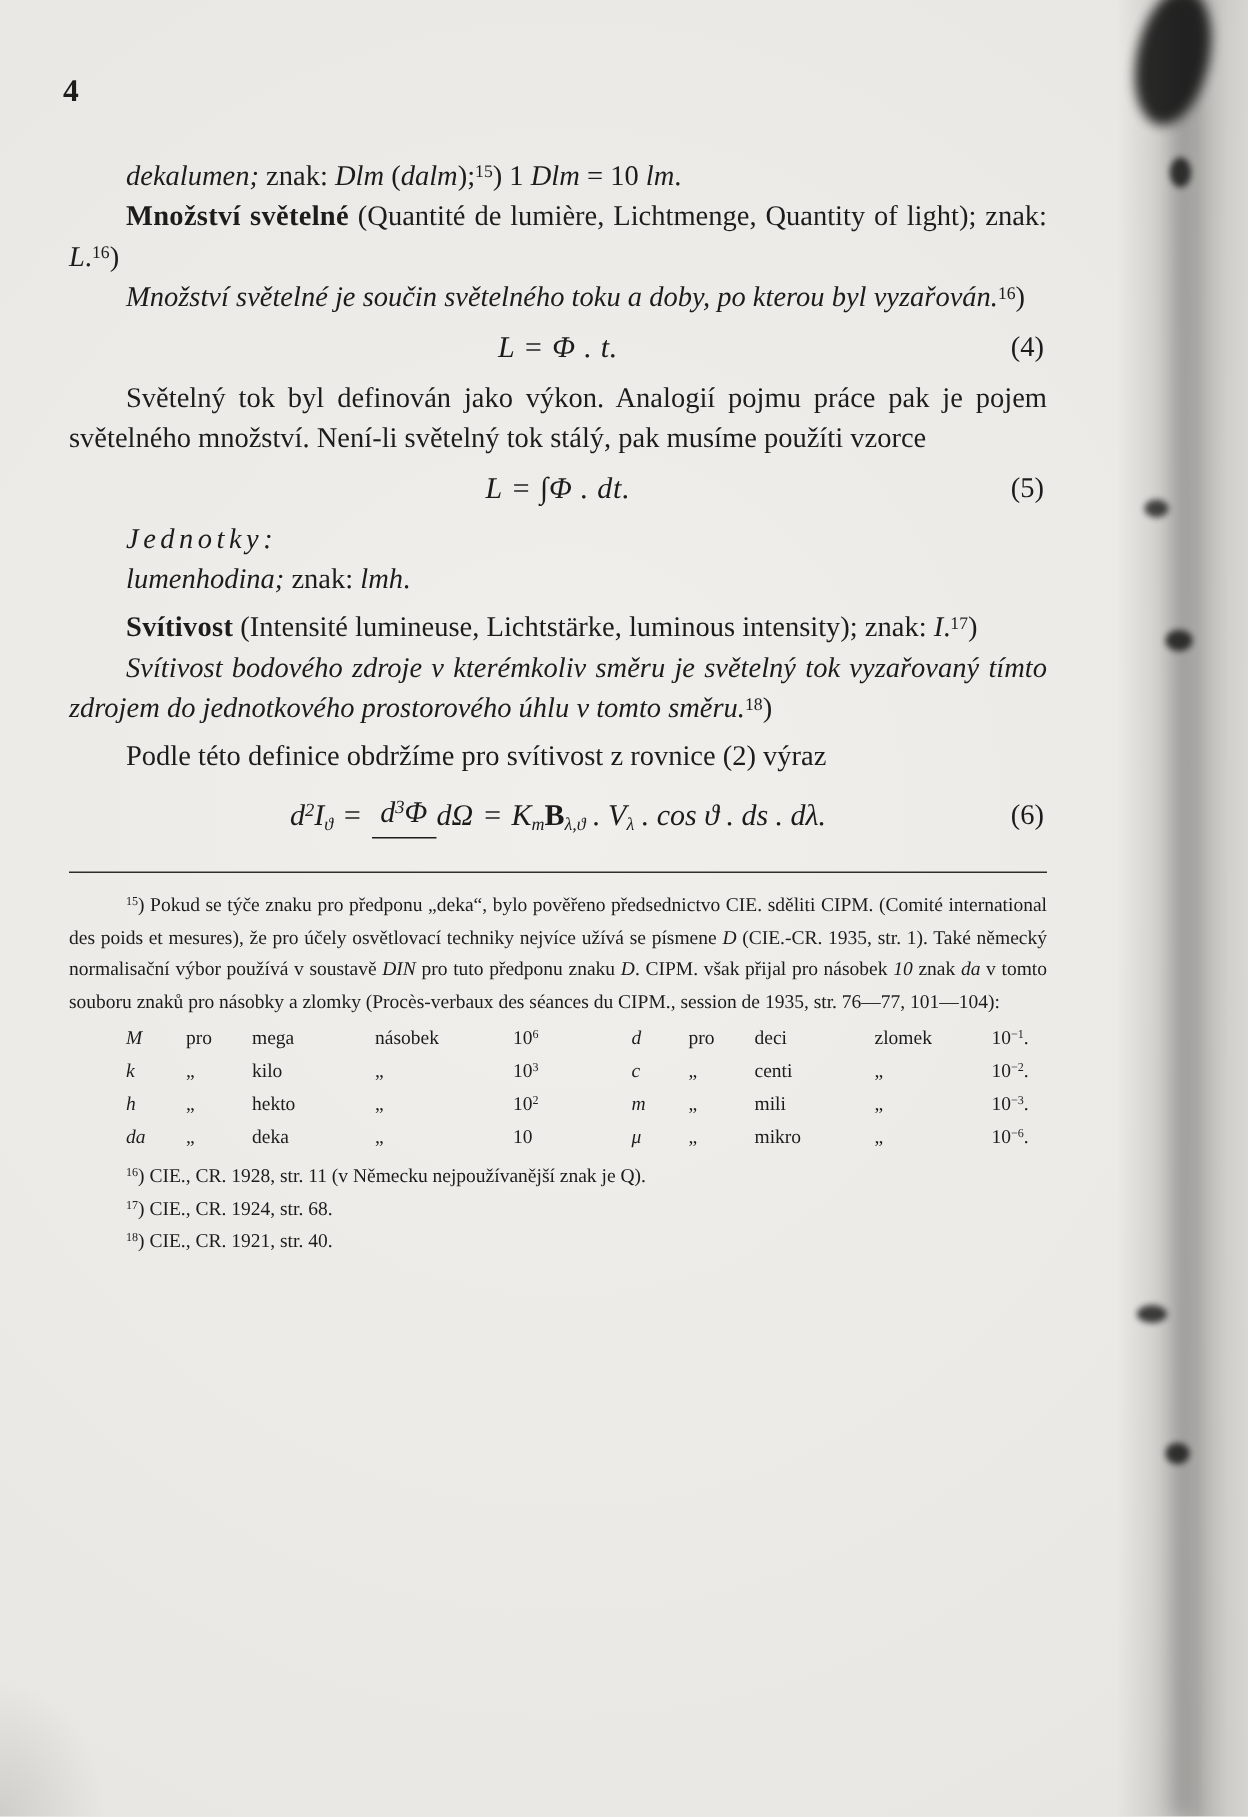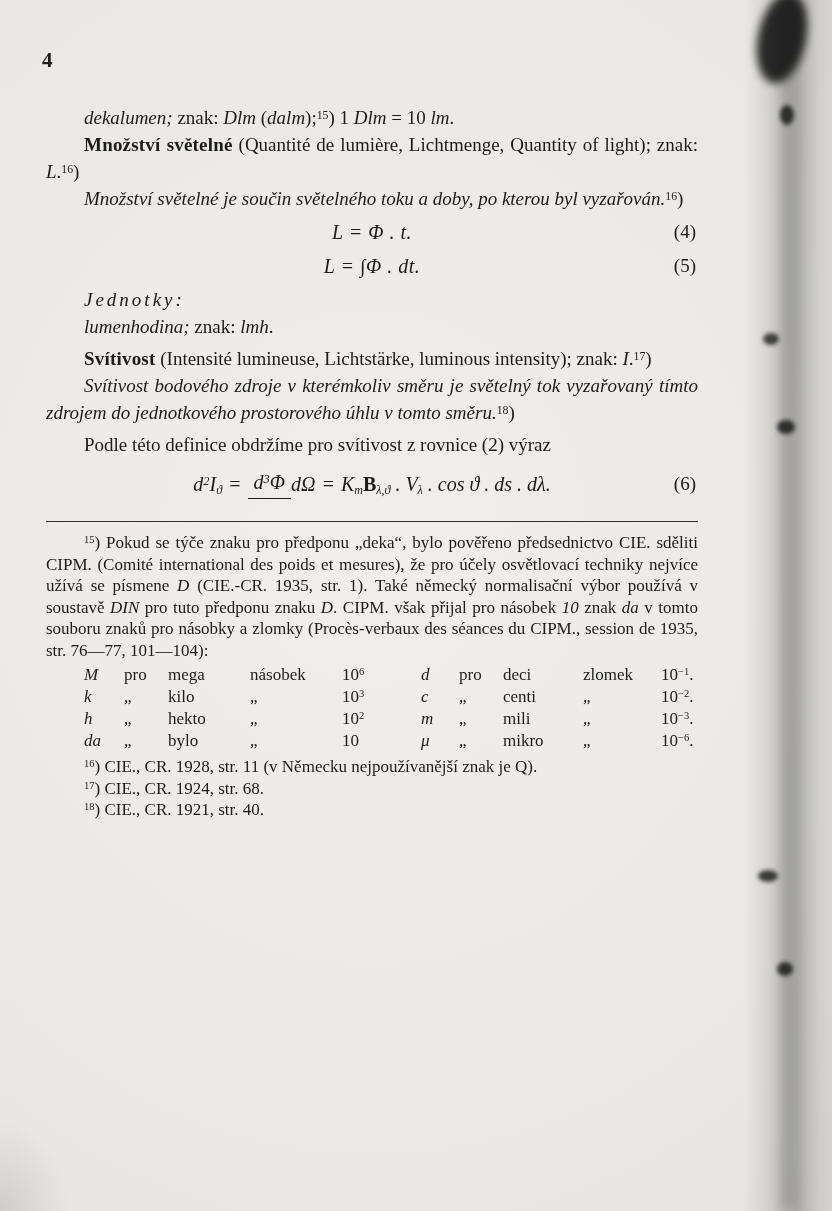--- a/index.html
+++ b/index.html
@@ -39,21 +39,21 @@
   .eq6{
     display:flex;align-items:center;justify-content:center;gap:6px;
     font-style:italic;
   }
   .eq6 span{white-space:pre;}
   .frac{display:inline-flex;flex-direction:row;align-items:center;}
   .frac .num{display:block;padding:0 6px 2px;border-bottom:1.6px solid #1c1c1c;}
   .frac .den{display:block;padding-top:1px;}
   .frak{font-weight:700;font-style:normal;}
   .fn-rule{margin:22px 0 10px;border:0;border-top:1.5px solid #2e2e2c;width:100%;}
-  .footnotes{font-size:17px;line-height:21.5px;text-align:justify;}
+  .footnotes{font-size:13px;line-height:21.5px;text-align:justify;}
   .footnotes p.fn-par{text-indent:38px;}
   .fn-table{margin:3px 0 4px;}
   .fn-row{display:flex;padding-left:38px;line-height:22px;}
   .c{display:inline-block;}
   .sym{width:40px;}
   .w1{width:44px;}
   .nm{width:82px;}
   .w2{width:92px;}
   .pw{width:79px;}
   .r-sym{width:38px;}
@@ -101,20 +101,21 @@
 
   <p class="body-par"><span class="bd">Množství světelné</span><span> (Quantité de lumière, Lichtmenge, Quantity of light); znak: </span><span class="it">L</span><span>.</span><sup>16</sup><span>)</span></p>
 
   <p class="body-par"><span class="it">Množství světelné je součin světelného toku a doby, po kterou byl vyzařován.</span><sup>16</sup><span>)</span></p>
 
   <div class="equation">
     <span class="eq-body">L = Φ . t.</span>
     <span class="eq-number">(4)</span>
   </div>
 
+  <p class="body-par"><span>Světelný tok byl definován jako výkon. Analogií pojmu práce pak je pojem světelného množství. Není-li světelný tok stálý, pak musíme použíti vzorce</span></p>
 
   <div class="equation">
     <span class="eq-body">L = ∫Φ . dt.</span>
     <span class="eq-number">(5)</span>
   </div>
 
   <p class="body-par" style="margin-top:4px;"><span class="it sp">Jednotky:</span></p>
 
 
   <p class="body-par"><span class="it">lumenhodina;</span><span> znak: </span><span class="it">lmh</span><span>.</span></p>
@@ -182,21 +183,21 @@
         <span class="c r-sym it">m</span>
         <span class="c r-w1">„</span>
         <span class="c r-nm">mili</span>
         <span class="c r-w2">„</span>
         <span class="c r-pw"><span>10</span><sup>−3</sup><span>.</span></span>
       </div>
 
       <div class="fn-row">
         <span class="c sym it">da</span>
         <span class="c w1">„</span>
-        <span class="c nm">bylo</span>
+        <span class="c nm">deka</span>
         <span class="c w2">„</span>
         <span class="c pw"><span>10</span><sup></sup><span></span></span>
         <span class="c r-sym it">μ</span>
         <span class="c r-w1">„</span>
         <span class="c r-nm">mikro</span>
         <span class="c r-w2">„</span>
         <span class="c r-pw"><span>10</span><sup>−6</sup><span>.</span></span>
       </div>
 
     </div>

